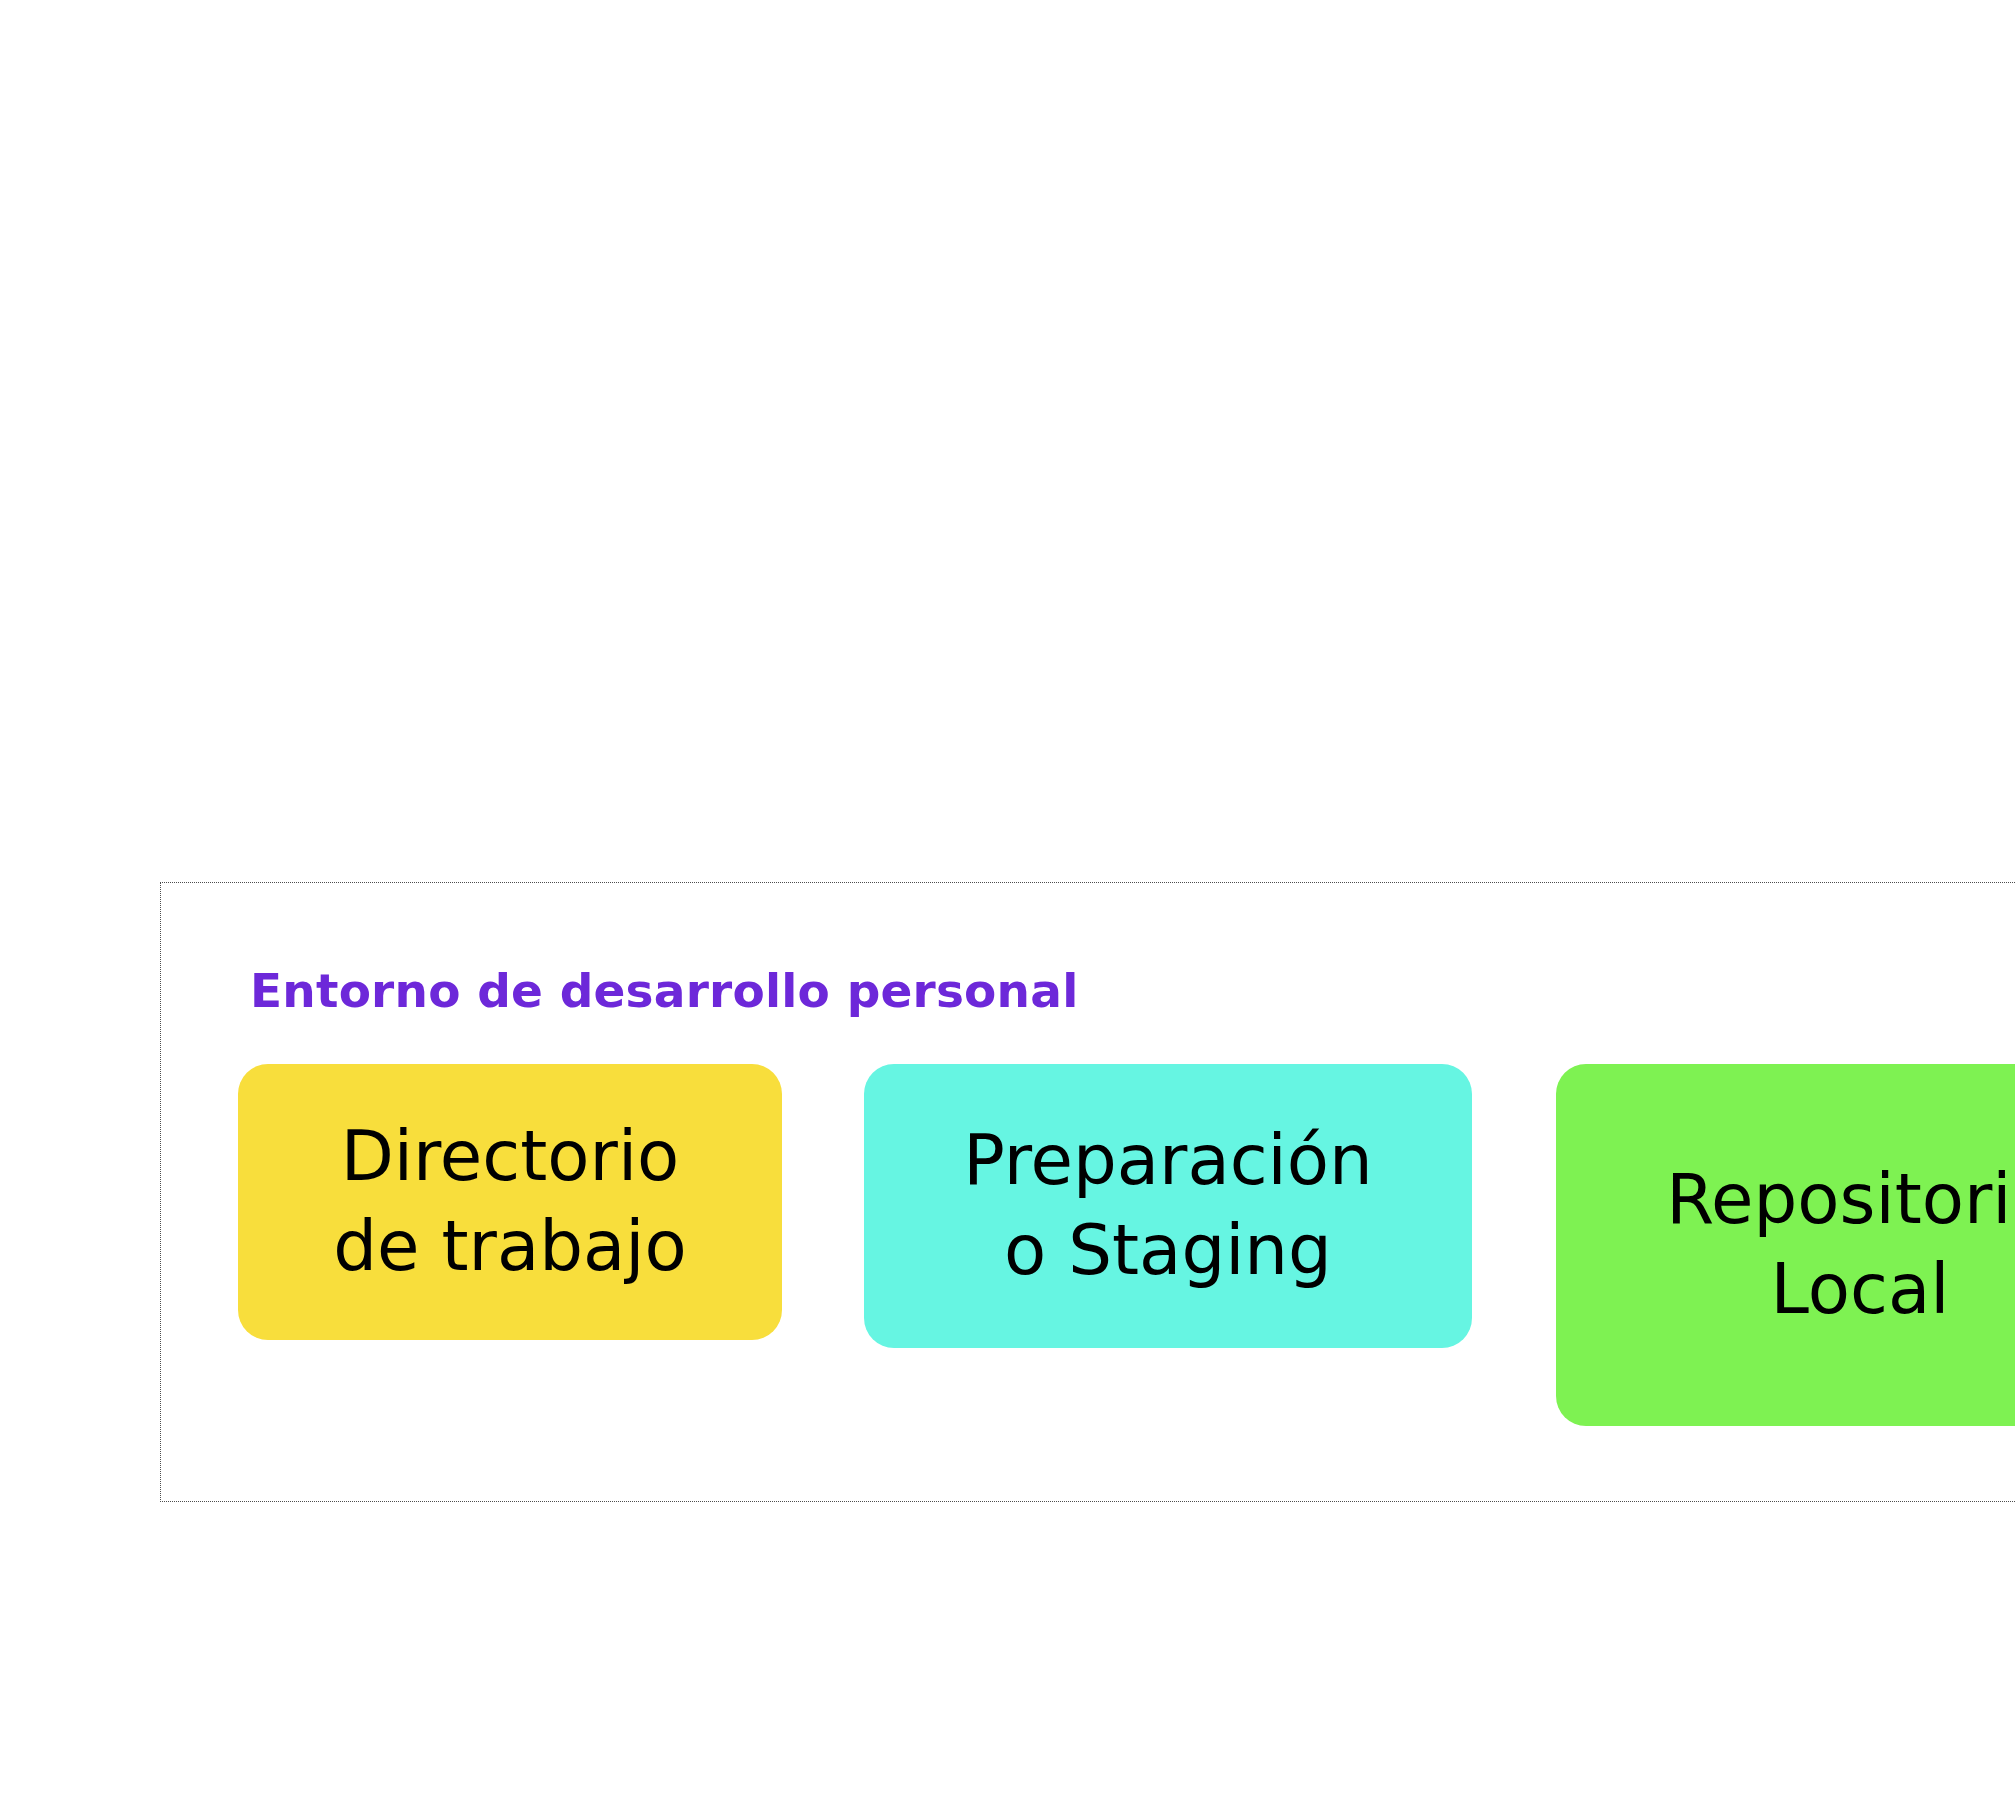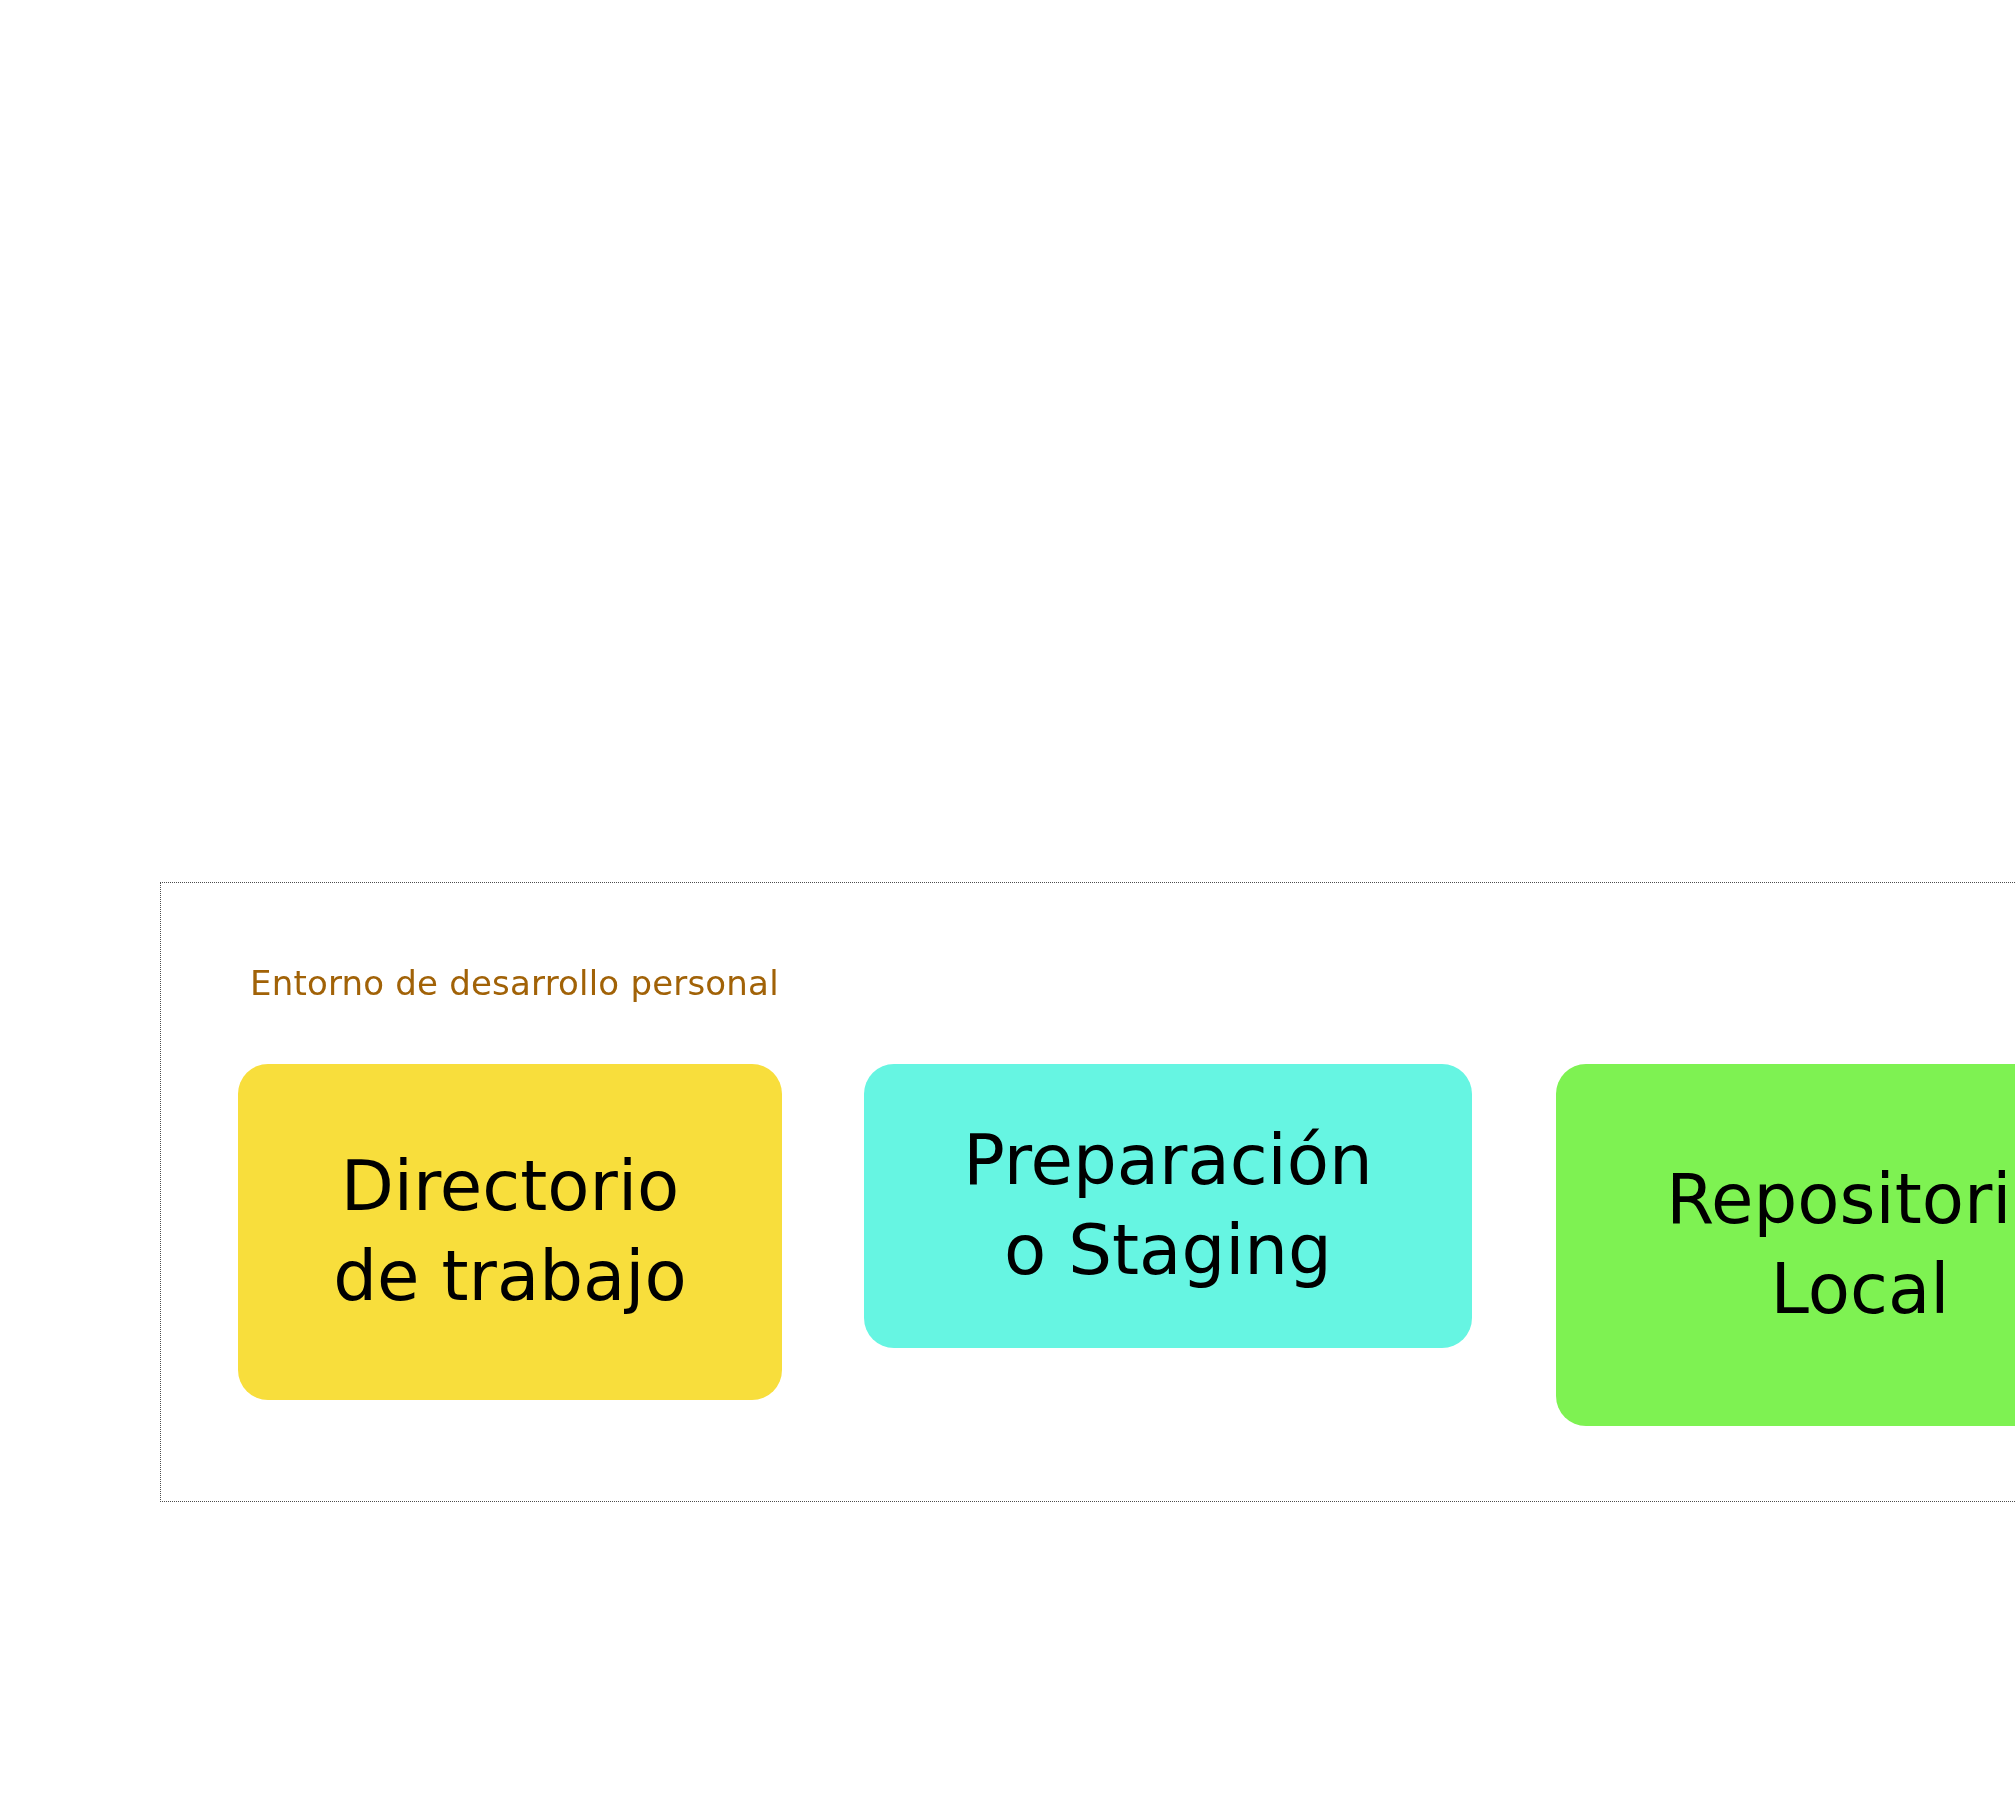--- a/index.html
+++ b/index.html
@@ -23,24 +23,24 @@
   
   .group {
     position: absolute;
     box-sizing: border-box;
     background: #ffffff;
     border: 1.2px dotted #4d4d4d;
   }
 
   .group-label {
     position: absolute;
-    color: #a16207;
-    font-size: 34px;
+    color: #6d28d9;
+    font-size: 47px;
     line-height: 1.1;
-    font-weight: 400;
+    font-weight: 700;
     white-space: nowrap;
     letter-spacing: 0.2px;
   }
 
   
   .node {
     position: absolute;
     box-sizing: border-box;
     border-radius: 30px;
     display: flex;
@@ -67,21 +67,21 @@
     height: 620px;
   }
   #label-dev {
     left: 250px;
     top: 965px;
   }
   #node-working-dir {
     left: 238px;
     top: 1064px;
     width: 544px;
-    height: 336px;
+    height: 276px;
   }
   #node-staging {
     left: 864px;
     top: 1064px;
     width: 608px;
     height: 284px;
   }
   #node-local-repo {
     left: 1556px;
     top: 1064px;

